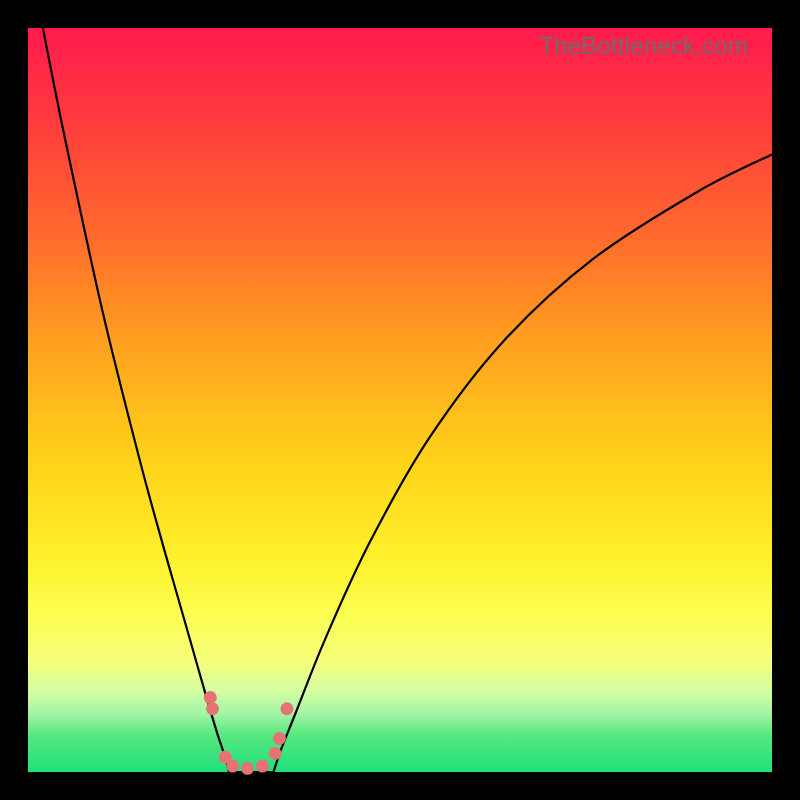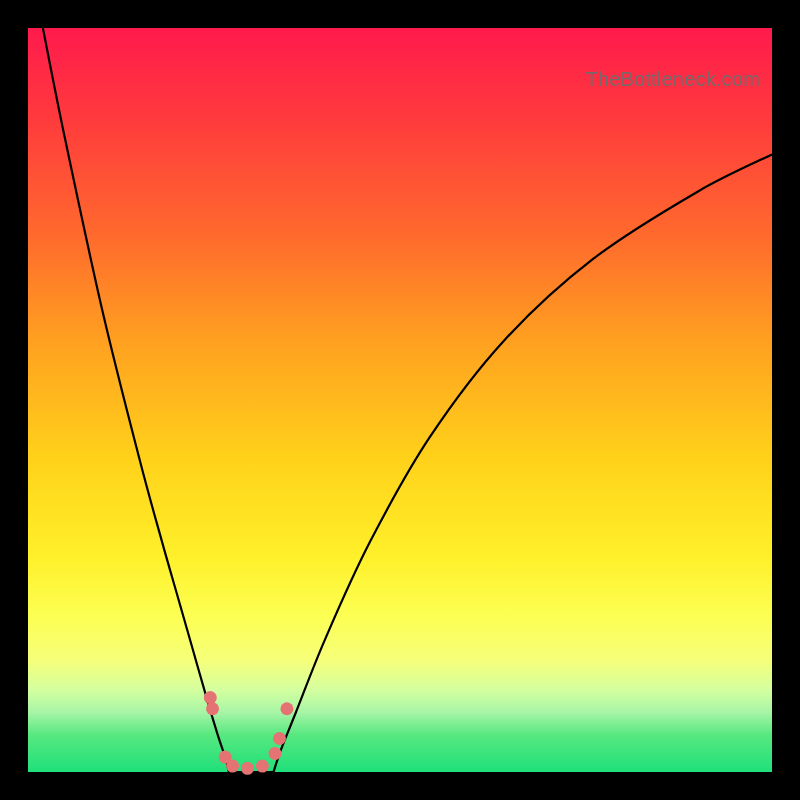--- a/index.html
+++ b/index.html
@@ -27,27 +27,26 @@
       #fcff52 79%,
       #f6ff7a 85%,
       #d4ffa0 89%,
       #a6f5a6 92%,
       #58e880 95%,
       #1fe07a 100%);
   }
   .watermark {
     position: absolute;
     top: 4px;
-    right: 12px;
+    right: 24px;
     color: #6d6d6d;
-    font-size: 20px;
+    font-size: 24px;
     font-weight: 500;
     letter-spacing: 0.2px;
     z-index: 5;
-    margin-top: 36px;
   }
   svg.curves {
     position: absolute;
     left: 0; top: 0;
     width: 744px;
     height: 744px;
     overflow: visible;
   }
   .curve {
     stroke: #000;

